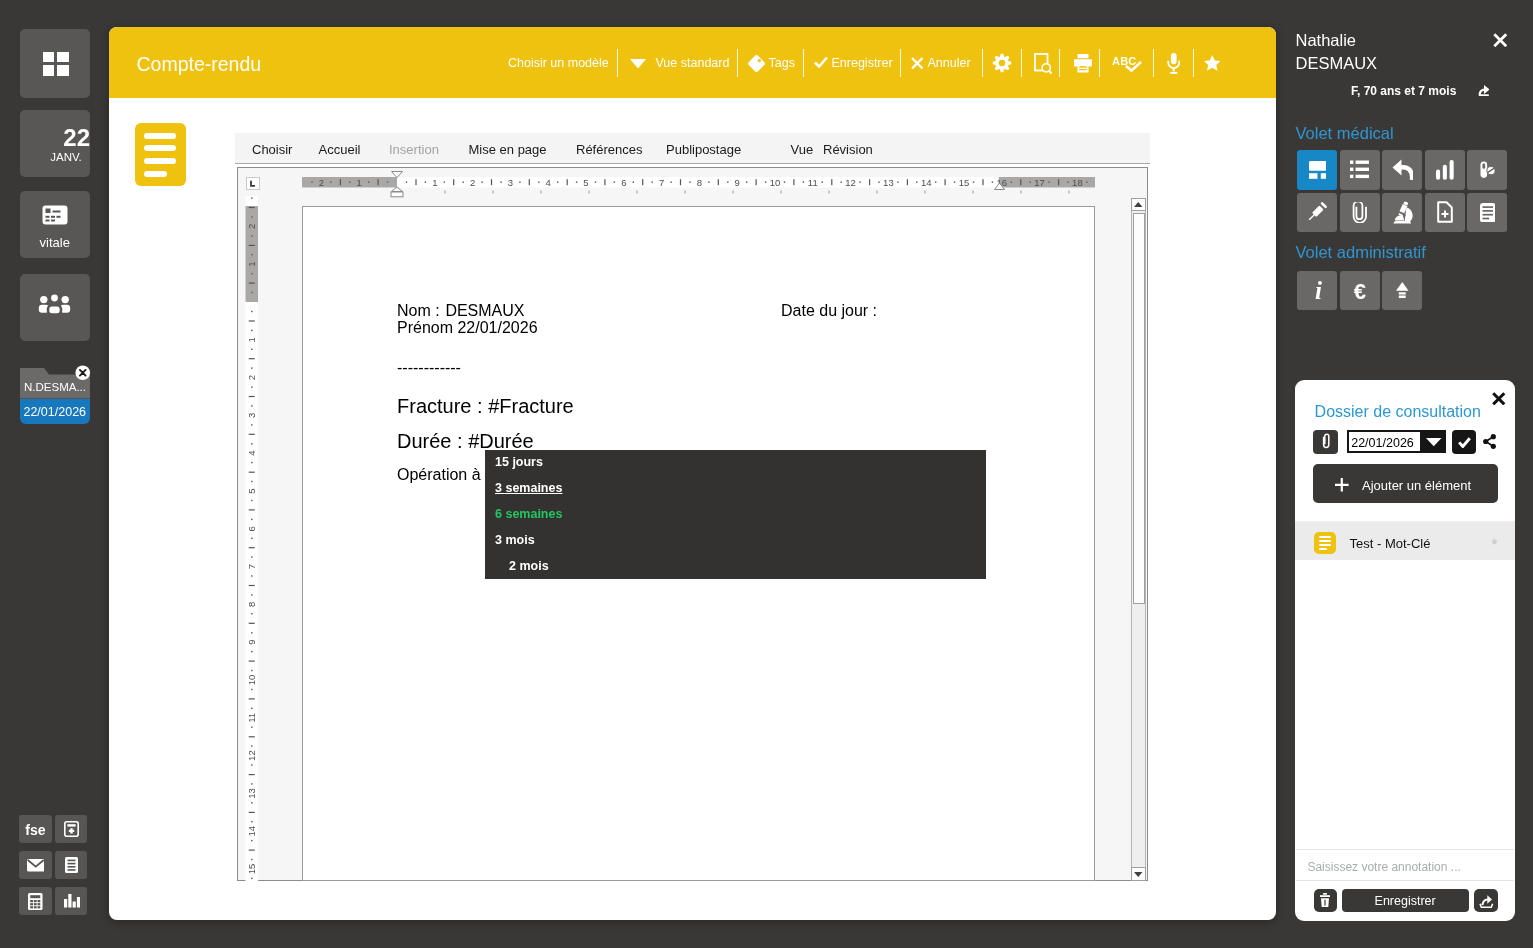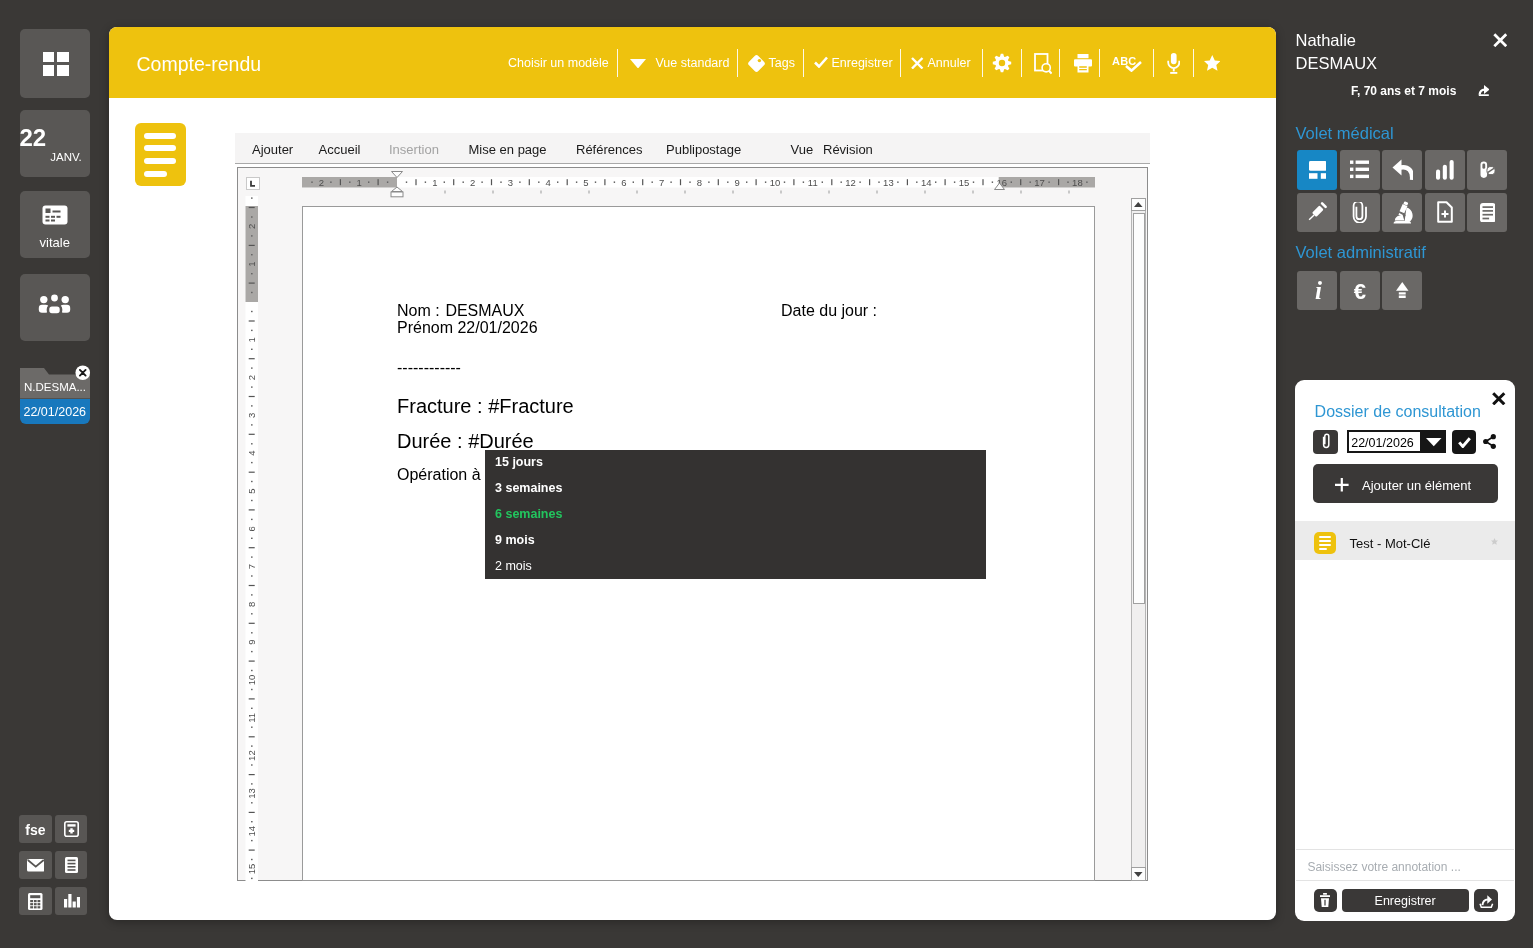--- a/index.html
+++ b/index.html
@@ -3,21 +3,21 @@
 *{margin:0;padding:0;box-sizing:border-box;}
 body{width:1533px;height:948px;position:relative;overflow:hidden;background:#3a3836;font-family:"Liberation Sans",sans-serif;}
 body>div,div>div{position:absolute;}
 </style></head><body>
 <div style="left:19.5px;top:29px;width:70.5px;height:69px;background:#595755;border-radius:5px;"></div>
 <div style="left:42.5px;top:51.5px;width:11.5px;height:10.5px;background:#fff;"></div>
 <div style="left:57.0px;top:51.5px;width:11.5px;height:10.5px;background:#fff;"></div>
 <div style="left:42.5px;top:65.0px;width:11.5px;height:10.5px;background:#fff;"></div>
 <div style="left:57.0px;top:65.0px;width:11.5px;height:10.5px;background:#fff;"></div>
 <div style="left:19.5px;top:110px;width:70.5px;height:67px;background:#595755;border-radius:5px;"></div>
-<div style="left:19.5px;top:124px;white-space:nowrap;width:70.5px;text-align:left;color:#fff;font-size:24px;font-weight:bold;">22</div>
+<div style="left:19.5px;top:124px;white-space:nowrap;width:70.5px;text-align:right;color:#fff;font-size:24px;font-weight:bold;">22</div>
 <div style="left:19.5px;top:151px;white-space:nowrap;width:93px;text-align:center;color:#fff;font-size:11.5px;">JANV.</div>
 <div style="left:19.5px;top:191px;width:70.5px;height:67px;background:#595755;border-radius:5px;"></div>
 <svg style="position:absolute;left:41.5px;top:205px" width="26" height="20" viewBox="0 0 26 20">
     <rect x="0.5" y="0.5" width="25" height="19" rx="3" fill="#fff"></rect>
 <rect x="3.5" y="3.5" width="5" height="4.5" fill="#595755"></rect>
 <rect x="10.5" y="5.5" width="8" height="2" fill="#595755"></rect>
 <rect x="3.5" y="10.8" width="4" height="2" fill="#595755"></rect>
     <rect x="9" y="10.8" width="4" height="2" fill="#595755"></rect>
     <rect x="14.5" y="10.8" width="4" height="2" fill="#595755"></rect>
 <rect x="3.5" y="14.5" width="4" height="2" fill="#595755"></rect>
@@ -156,21 +156,21 @@
   </svg>
 <svg style="position:absolute;left:1203.5px;top:54.5px" width="16.5" height="16" viewBox="0 0 16.5 16">
     <polygon points="8.25,0 10.8,5.4 16.5,6.1 12.3,9.9 13.5,15.7 8.25,12.8 3,15.7 4.2,9.9 0,6.1 5.7,5.4" fill="#fff"></polygon>
   </svg>
 <div style="left:135px;top:123px;width:50.5px;height:63px;background:#eec20e;border-radius:6px;"></div>
 <div style="left:143.8px;top:132.5px;width:32.5px;height:6.2px;background:#fff;border-radius:3px;"></div>
 <div style="left:143.8px;top:145.3px;width:32.5px;height:6.2px;background:#fff;border-radius:3px;"></div>
 <div style="left:143.8px;top:158.1px;width:32.5px;height:6.2px;background:#fff;border-radius:3px;"></div>
 <div style="left:143.8px;top:170.9px;width:23px;height:6.2px;background:#fff;border-radius:3px;"></div>
 <div style="left:235px;top:133px;width:915px;height:30.5px;background:#f5f4f4;border-bottom:1px solid #a9a9a9;"></div>
-<div style="left:252px;top:141.7px;white-space:nowrap;color:#1b1b1b;font-size:13px;">Ajouter</div>
+<div style="left:252px;top:141.7px;white-space:nowrap;color:#1b1b1b;font-size:13px;">Choisir</div>
 <div style="left:318.5px;top:141.7px;white-space:nowrap;color:#1b1b1b;font-size:13px;">Accueil</div>
 <div style="left:389px;top:141.7px;white-space:nowrap;color:#a3a3a3;font-size:13px;">Insertion</div>
 <div style="left:468.5px;top:141.7px;white-space:nowrap;color:#1b1b1b;font-size:13px;">Mise en page</div>
 <div style="left:576px;top:141.7px;white-space:nowrap;color:#1b1b1b;font-size:13px;">Références</div>
 <div style="left:666px;top:141.7px;white-space:nowrap;color:#1b1b1b;font-size:13px;">Publipostage</div>
 <div style="left:772.5px;top:141.7px;white-space:nowrap;color:#1b1b1b;font-size:13px;margin-left:18px;">Vue</div>
 <div style="left:823px;top:141.7px;white-space:nowrap;color:#1b1b1b;font-size:13px;">Révision</div>
 <div style="left:237px;top:166.5px;width:911px;height:714.5px;background:#f7f6f6;border:1px solid #8c8c8c;"></div>
 <div style="left:301.5px;top:206px;width:793px;height:674.5px;background:#fff;border:1px solid #9a9a9a;"></div>
 <svg style="position:absolute;left:301.5px;top:170px" width="793" height="28" viewBox="0 0 793 28">
@@ -361,24 +361,24 @@
 <div style="left:397px;top:301.5px;white-space:nowrap;color:#000;font-size:16px;">Nom :</div>
 <div style="left:445.4px;top:301.5px;white-space:nowrap;color:#000;font-size:16px;">DESMAUX</div>
 <div style="left:781px;top:301.5px;white-space:nowrap;color:#000;font-size:16px;">Date du jour :</div>
 <div style="left:397px;top:319.3px;white-space:nowrap;color:#000;font-size:16px;">Prénom 22/01/2026</div>
 <div style="left:397px;top:359.4px;white-space:nowrap;color:#000;font-size:16px;">------------</div>
 <div style="left:397px;top:394.5px;white-space:nowrap;color:#000;font-size:20px;">Fracture : #Fracture</div>
 <div style="left:397px;top:430px;white-space:nowrap;color:#000;font-size:20px;">Durée : #Durée</div>
 <div style="left:397px;top:465.5px;white-space:nowrap;color:#000;font-size:16px;">Opération à</div>
 <div style="left:484.8px;top:450.2px;width:501.5px;height:128.6px;background:#343231;"></div>
 <div style="left:495px;top:454.5px;white-space:nowrap;color:#fff;font-size:12.5px;font-weight:bold;">15 jours</div>
-<div style="left:495px;top:480.5px;white-space:nowrap;color:#fff;font-size:12.5px;font-weight:bold;">3 semaines</div>
+<div style="left:495px;top:480.5px;white-space:nowrap;color:#fff;font-size:12.5px;font-weight:bold;text-decoration:underline;">3 semaines</div>
 <div style="left:495px;top:506.5px;white-space:nowrap;color:#22c55e;font-size:12.5px;font-weight:bold;">6 semaines</div>
-<div style="left:495px;top:532.5px;white-space:nowrap;color:#fff;font-size:12.5px;font-weight:bold;">9 mois</div>
-<div style="left:495px;top:558.5px;white-space:nowrap;color:#fff;font-size:12.5px;font-weight:normal;">2 mois</div>
+<div style="left:495px;top:532.5px;white-space:nowrap;color:#fff;font-size:12.5px;font-weight:bold;">3 mois</div>
+<div style="left:509px;top:558.5px;white-space:nowrap;color:#fff;font-size:12.5px;font-weight:bold;">2 mois</div>
 <div style="left:1131.3px;top:197.5px;width:14.5px;height:683.5px;background:#f0efef;border:1px solid #b5b5b5;"></div>
 <div style="left:1131.3px;top:197.5px;width:14.5px;height:13.5px;background:#fdfdfd;border:1px solid #a0a0a0;"></div>
 <svg style="position:absolute;left:1134.3px;top:202px" width="8.5" height="5" viewBox="0 0 8.5 5">
     <polygon points="4.25,0 8.5,5 0,5" fill="#404040"></polygon>
   </svg>
 <div style="left:1132.5px;top:212.8px;width:12px;height:391px;background:#fdfdfd;border:1px solid #a0a0a0;"></div>
 <div style="left:1131.3px;top:866.5px;width:14.5px;height:14.5px;background:#fdfdfd;border:1px solid #a0a0a0;"></div>
 <svg style="position:absolute;left:1134.3px;top:872px" width="8.5" height="5" viewBox="0 0 8.5 5">
     <polygon points="0,0 8.5,0 4.25,5" fill="#404040"></polygon>
   </svg>

